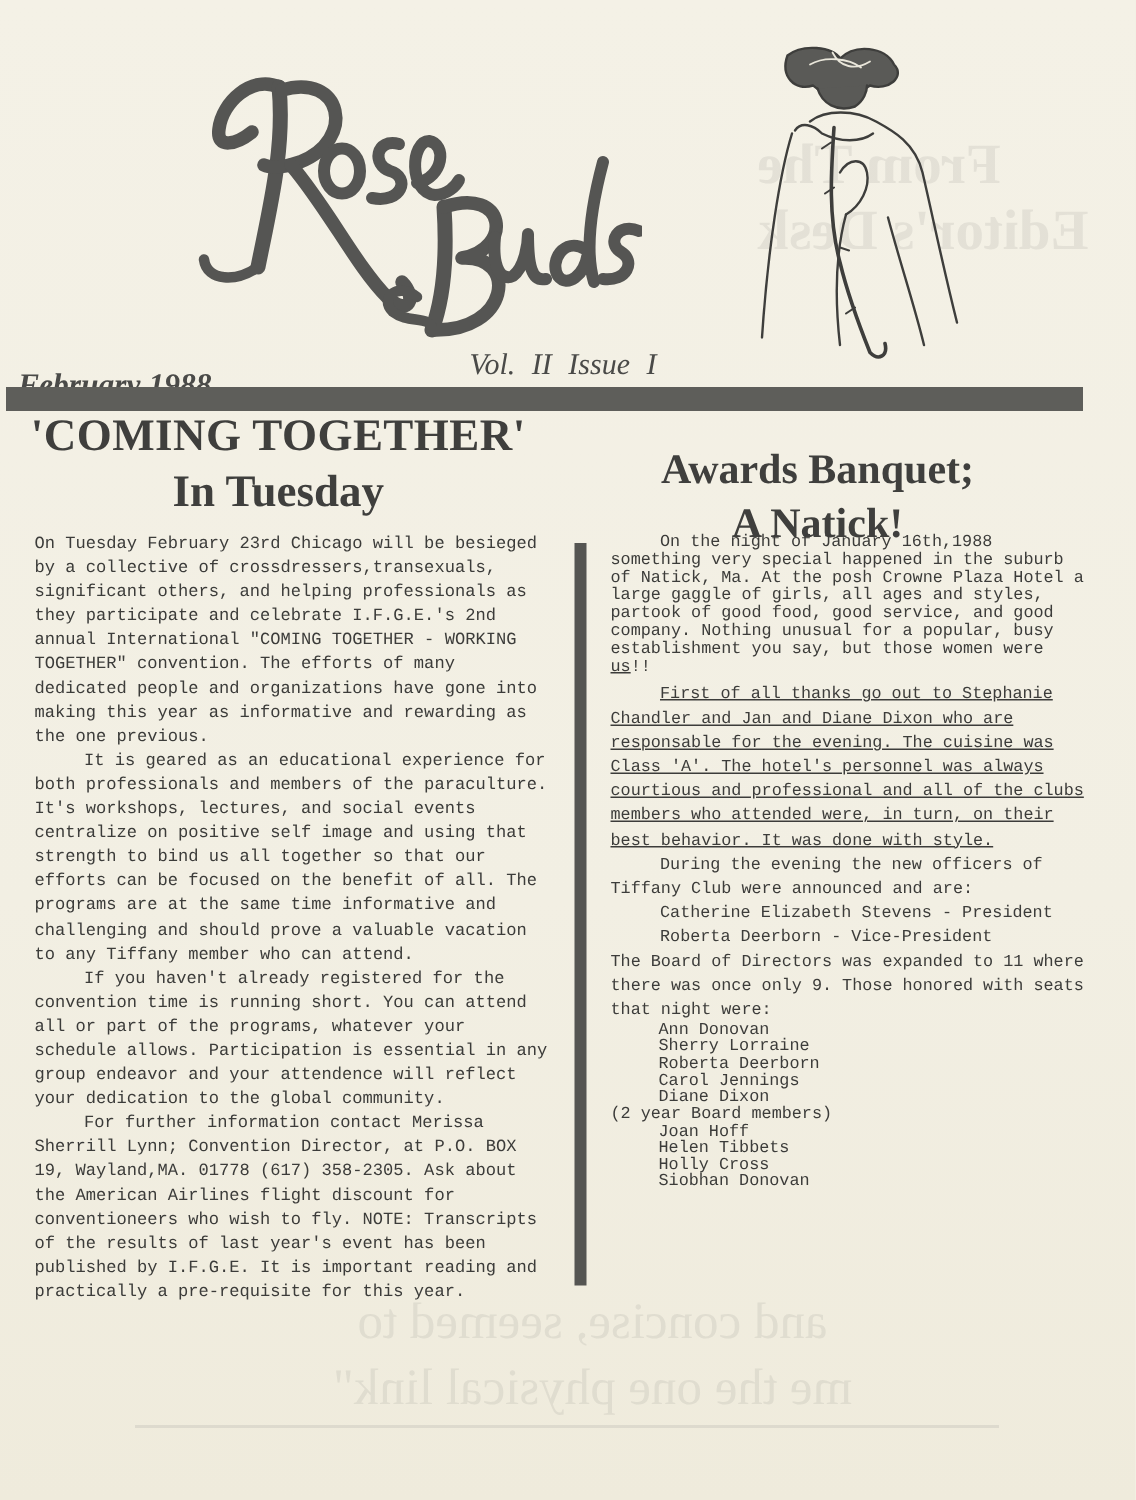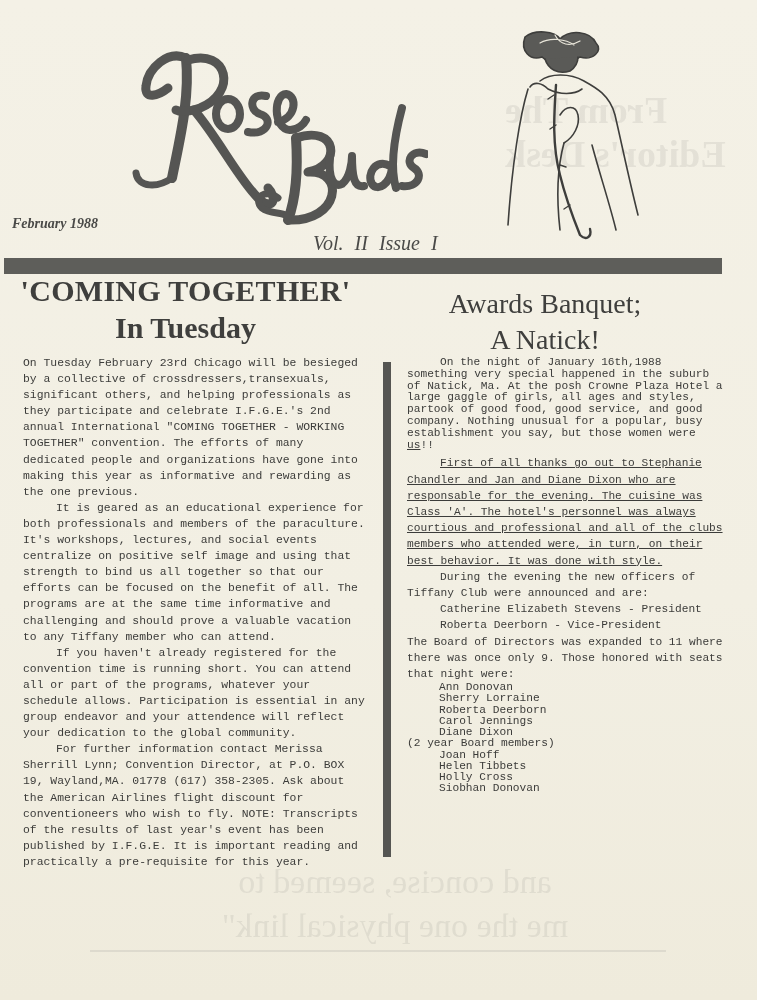--- a/index.html
+++ b/index.html
@@ -17,40 +17,40 @@
   
   .bleed { position: absolute; color: rgba(90,90,90,0.10); transform: scaleX(-1); white-space: nowrap; pointer-events: none; }
   .bleed-title { font-family: "Liberation Serif", serif; font-weight: bold; font-size: 38px; line-height: 44px; text-align: right; }
   .bleed-quote { font-family: "Liberation Serif", serif; font-size: 34px; line-height: 44px; text-align: center; }
   .bleed-rule { position: absolute; left: 90px; top: 950px; width: 576px; height: 2px; background: rgba(120,120,120,0.15); }
 
   
   .logo { position: absolute; left: 128px; top: 38px; width: 300px; height: 190px; }
   .logo svg { width: 100%; height: 100%; }
   .rose-art { position: absolute; left: 500px; top: 25px; width: 150px; height: 220px; }
-  .dateline { position: absolute; left: 12px; top: 216px; font-family: "Liberation Serif", serif; font-style: italic; font-weight: bold; font-size: 14px; color: #4a4a48; }
+  .dateline { position: absolute; left: 12px; top: 244px; font-family: "Liberation Serif", serif; font-style: italic; font-weight: bold; font-size: 21px; color: #4a4a48; }
   .volume { position: absolute; left: 313px; top: 232px; font-family: "Liberation Serif", serif; font-style: italic; font-size: 20px; color: #4a4a48; word-spacing: 6px; }
   .masthead-bar { position: absolute; left: 4px; top: 258px; width: 718px; height: 16px; background: #5e5e5a; }
 
   
   .left-title { position: absolute; left: 8px; top: 274px; width: 355px; text-align: center; font-family: "Liberation Serif", serif; font-weight: bold; color: #3f3f3d; }
   .left-title .l1 { font-size: 30px; line-height: 34px; letter-spacing: 0.3px; }
   .left-title .l2 { font-size: 30px; line-height: 40px; }
   .left-body {
     position: absolute; left: 23px; top: 355px; width: 345px;
     font-family: "Liberation Mono", monospace; font-size: 11.4px; line-height: 16.1px; color: #3c3c3a;
   }
   .left-body p { margin: 0; }
   .left-body p.indent { text-indent: 33px; }
 
   
   .col-rule { position: absolute; left: 383px; top: 362px; width: 8px; height: 495px; background: #555552; }
 
   
-  .right-title { position: absolute; left: 395px; top: 286px; width: 300px; text-align: center; font-family: "Liberation Serif", serif; font-weight: normal; font-size: 28px; line-height: 36px; color: #3f3f3d; }
+  .right-title { position: absolute; left: 395px; top: 296px; width: 300px; text-align: center; font-family: "Liberation Serif", serif; font-weight: bold; font-size: 28px; line-height: 36px; color: #3f3f3d; }
   .right-body {
     position: absolute; left: 407px; top: 357px; width: 320px;
     font-family: "Liberation Mono", monospace; font-size: 11.2px; color: #3c3c3a;
   }
   .right-body p { margin: 0; }
   .rb-tight { line-height: 11.8px; }
   .rb-loose { line-height: 16.2px; }
   .rb-indent { text-indent: 33px; }
   .rb-name { padding-left: 33px; }
   .rb-list-item { padding-left: 32px; line-height: 11.2px; }

